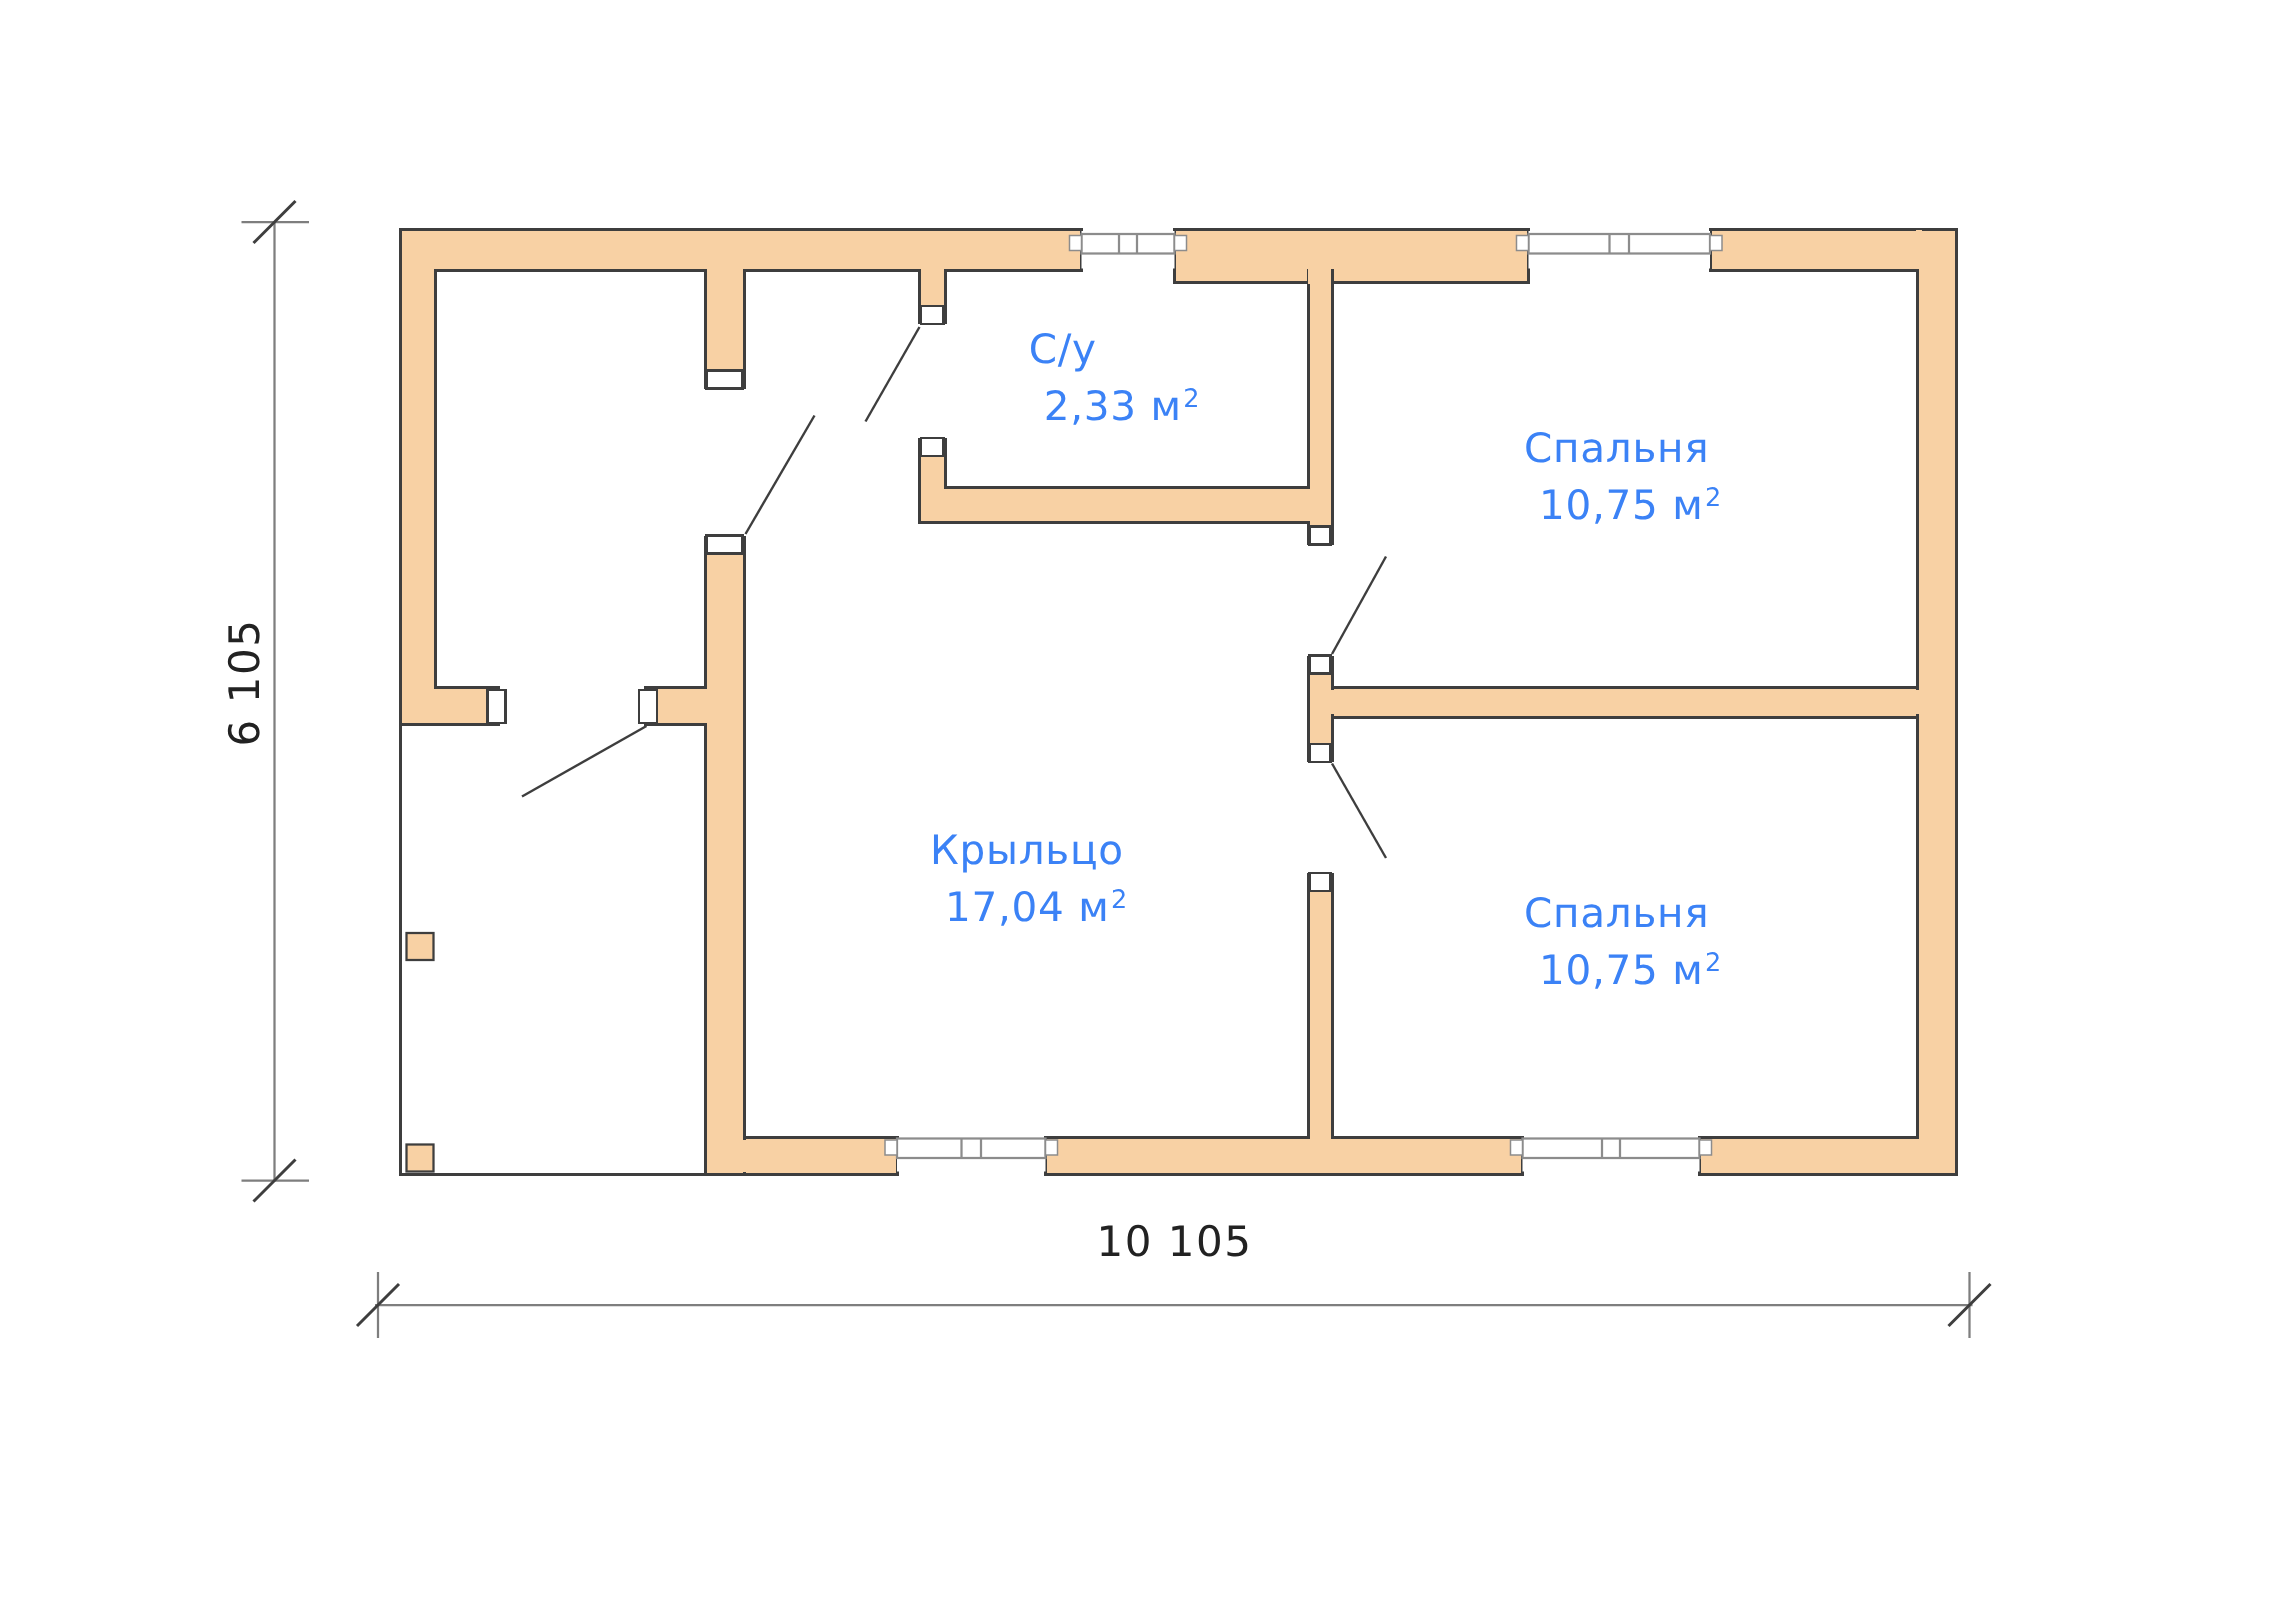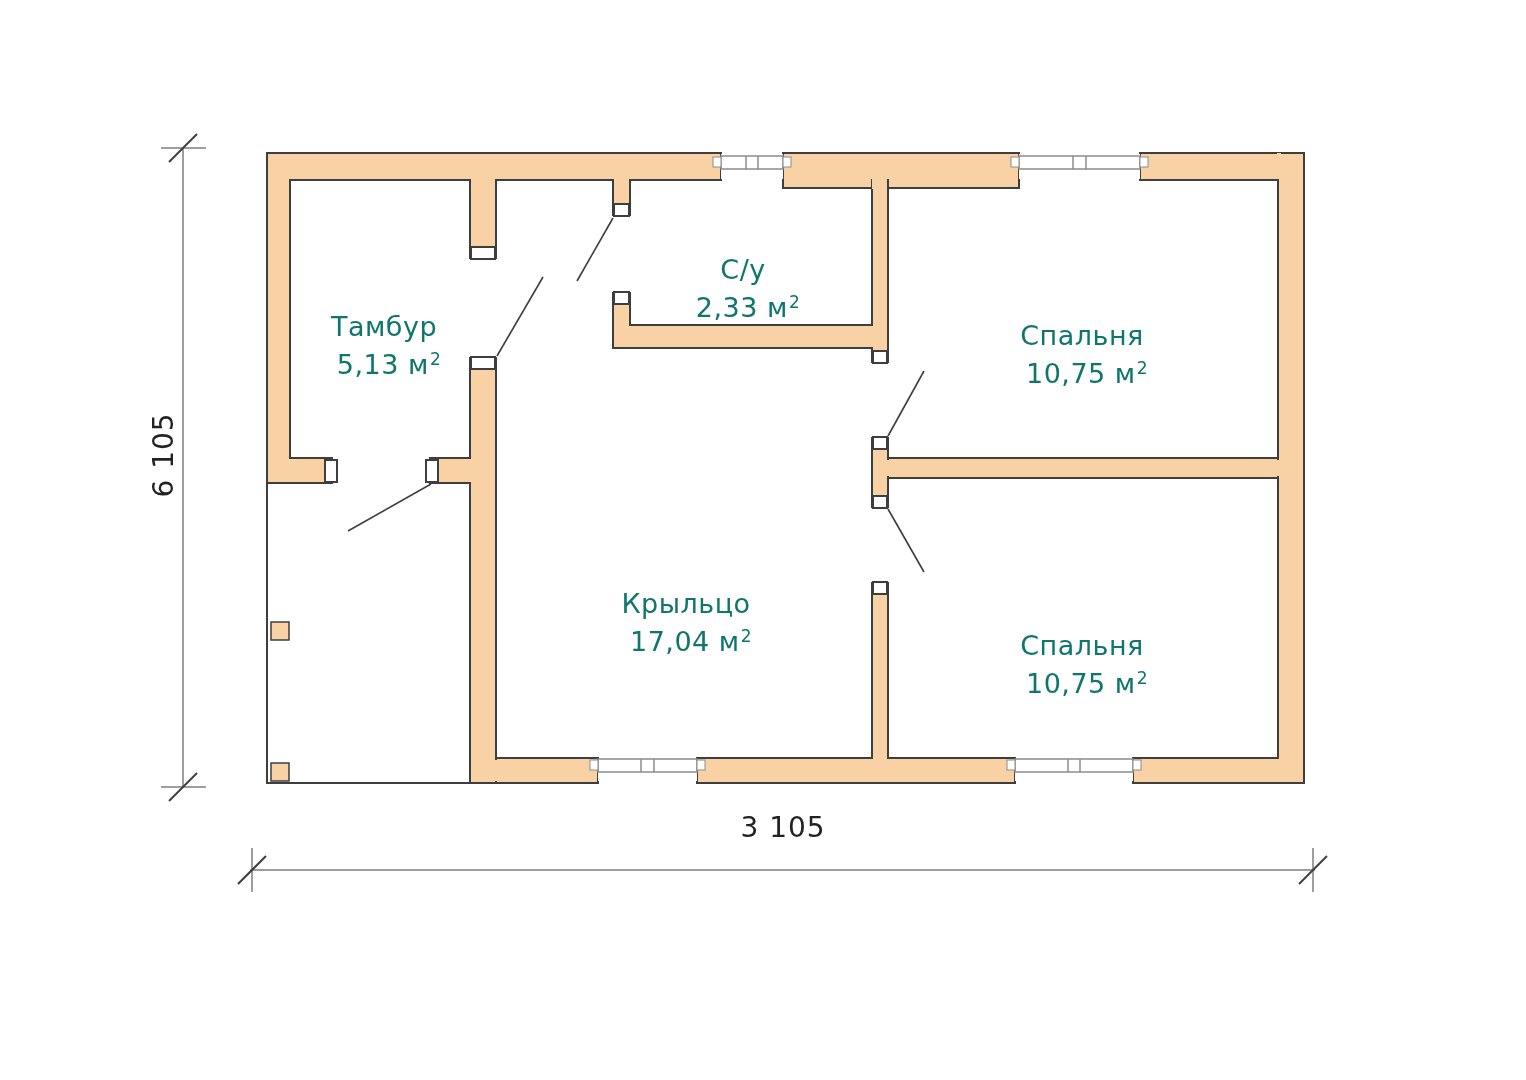--- a/index.html
+++ b/index.html
@@ -2,22 +2,22 @@
 <html><head>
 <meta charset="utf-8">
 <style>
   html,body{margin:0;padding:0;background:#ffffff;}
   .canvas{
     position:relative;width:1526px;height:1080px;background:#ffffff;
     font-family:"DejaVu Sans","Liberation Sans",sans-serif;overflow:hidden;
   }
   .plan-svg{position:absolute;left:0;top:0;}
   .room-label{
-    position:absolute;transform:translateX(-50%);text-align:center;
-    color:#0f766e;white-space:nowrap;margin-top:36px;
+    position:absolute;transform:translateX(-50%);text-align:left;
+    color:#3b82f6;white-space:nowrap;
   }
   .room-name{font-size:27px;line-height:33px;letter-spacing:0.5px;}
   .room-area{font-size:27px;line-height:33px;letter-spacing:0.5px;margin-left:10px;}
   .sup{font-size:17px;vertical-align:9px;margin-left:1px;}
   .dim-label{
     position:absolute;color:#222222;font-size:28px;letter-spacing:1px;white-space:nowrap;
   }
   .dim-label.height{left:163px;top:455px;transform:translate(-50%,-50%) rotate(-90deg);}
   .dim-label.width{left:783px;top:844px;transform:translate(-50%,-100%);}
 </style>
@@ -153,24 +153,20 @@
       <line x1="1313" y1="848" x2="1313" y2="892"></line>
     </g>
     <g stroke="#3e3e3e" stroke-width="2">
       <line x1="169" y1="162" x2="197" y2="134"></line>
       <line x1="169" y1="801" x2="197" y2="773"></line>
       <line x1="238" y1="884" x2="266" y2="856"></line>
       <line x1="1299" y1="884" x2="1327" y2="856"></line>
     </g>
   </svg>
 
-  <div class="room-label" style="left:384px;top:274px;">
-    <div class="room-name">Тамбур</div>
-    <div class="room-area"><span>5,13 м</span><span class="sup">2</span></div>
-  </div>
 
   <div class="room-label" style="left:743px;top:217px;">
     <div class="room-name">С/у</div>
     <div class="room-area"><span>2,33 м</span><span class="sup">2</span></div>
   </div>
 
   <div class="room-label" style="left:1082px;top:283px;">
     <div class="room-name">Спальня</div>
     <div class="room-area"><span>10,75 м</span><span class="sup">2</span></div>
   </div>
@@ -180,15 +176,15 @@
     <div class="room-area"><span>17,04 м</span><span class="sup">2</span></div>
   </div>
 
   <div class="room-label" style="left:1082px;top:593px;">
     <div class="room-name">Спальня</div>
     <div class="room-area"><span>10,75 м</span><span class="sup">2</span></div>
   </div>
 
 
   <div class="dim-label height">6 105</div>
-  <div class="dim-label width">3 105</div>
+  <div class="dim-label width">10 105</div>
 
 </div>
 
 </body></html>

